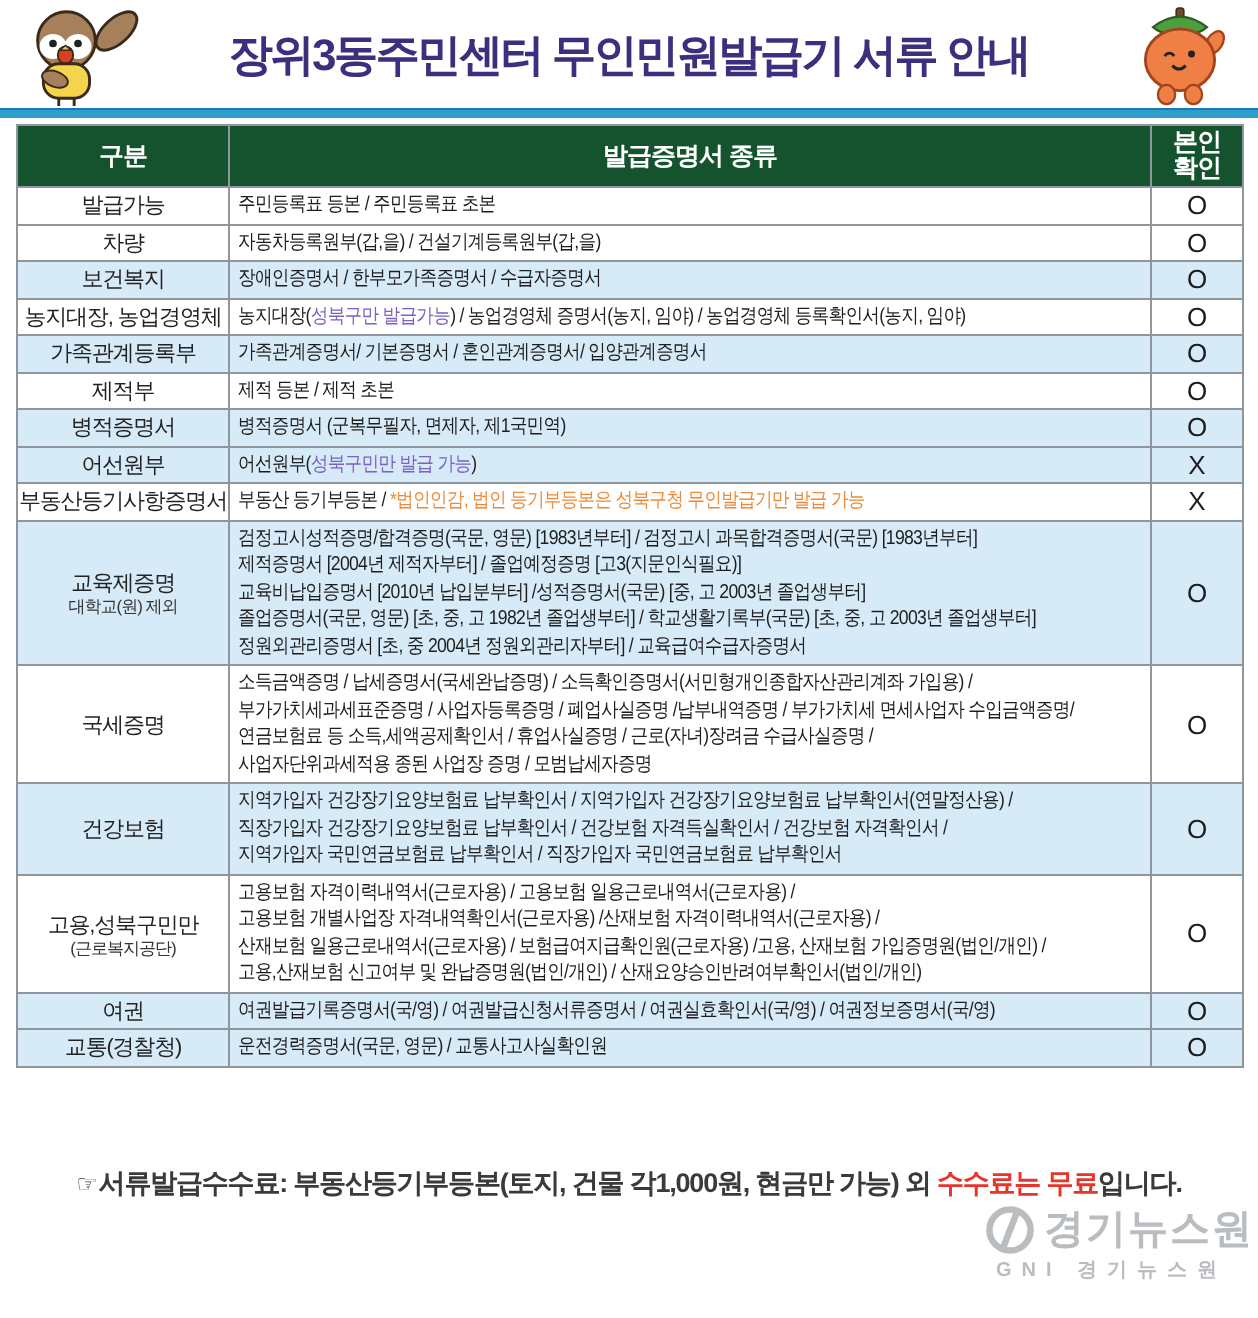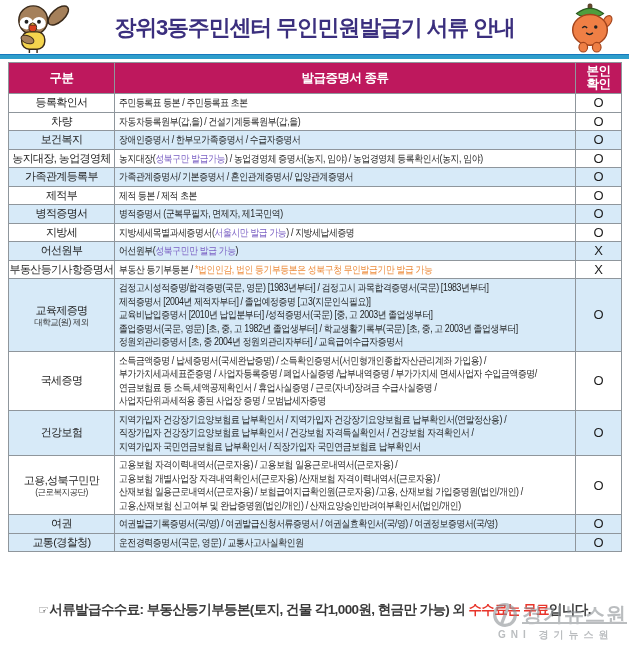--- a/index.html
+++ b/index.html
@@ -17,21 +17,21 @@
     flex:1;text-align:center;margin:0;
     font-size:22px;font-weight:bold;color:#3b2f7e;letter-spacing:-1.2px;
   }
   .divider{height:4px;background:#2e9ecb;border-top:1px solid #1878be;}
 
   
   table{border-collapse:collapse;table-layout:fixed;width:613px;margin:3px 8px 0 8px;}
   col.c-cat{width:106px;} col.c-docs{width:461px;} col.c-chk{width:46px;}
   th,td{border:1px solid #8f969c;vertical-align:middle;}
   thead th{
-    background:#be185d;color:#ffffff;font-size:12.5px;font-weight:bold;
+    background:#14532d;color:#ffffff;font-size:12.5px;font-weight:bold;
     padding:2px 0;line-height:13px;letter-spacing:-0.5px;
   }
   thead th span{display:block;}
   td.cat{
     text-align:center;font-size:11px;letter-spacing:-0.6px;
     padding:1px 0;color:#222;
   }
   td.cat .sub{font-size:8.5px;letter-spacing:-0.5px;color:#333;line-height:9px;}
   td.docs{padding:2px 4px;overflow:hidden;}
   td.docs .line{
@@ -51,21 +51,21 @@
   .footer .red{color:#e8352b;}
   .footer .pointer{font-size:12px;margin-right:1px;}
 
   
   .watermark{
     position:absolute;top:601px;right:2px;z-index:5;
     color:#8d9296;opacity:0.6;text-align:left;pointer-events:none;
   }
   .wm-row{display:flex;align-items:center;gap:4px;}
   .wm-logo{width:26px;height:26px;color:#8d9296;}
-  .wm-name{font-size:20px;font-weight:bold;letter-spacing:1px;text-decoration:underline;}
+  .wm-name{font-size:20px;font-weight:bold;letter-spacing:1px;}
   .wm-sub{font-size:10px;font-weight:bold;letter-spacing:5px;margin-left:6px;}
 </style>
 </head>
 <body>
 
 <div class="page">
 
   <header class="banner">
     <svg class="mascot" viewBox="0 0 66 52">
       <ellipse cx="53" cy="13" rx="13" ry="6.5" fill="#a5805a" stroke="#3a2a1a" stroke-width="1.5" transform="rotate(-42 53 13)"></ellipse>
@@ -111,21 +111,21 @@
         <th>발급증명서 종류</th>
         <th>
           <span>본인</span>
           <span>확인</span>
         </th>
       </tr>
     </thead>
     <tbody>
         <tr>
           <td class="cat">
-            <div>등록확인서</div>
+            <div>발급가능</div>
           </td>
           <td class="docs">
             <div class="line"><span>주민등록표 등본 / 주민등록표 초본</span></div>
           </td>
           <td class="check">O</td>
         </tr>
         <tr>
           <td class="cat">
             <div>차량</div>
           </td>
@@ -169,29 +169,20 @@
             <div class="line"><span>제적 등본 / 제적 초본</span></div>
           </td>
           <td class="check">O</td>
         </tr>
         <tr class="shaded">
           <td class="cat">
             <div>병적증명서</div>
           </td>
           <td class="docs">
             <div class="line"><span>병적증명서 (군복무필자, 면제자, 제1국민역)</span></div>
-          </td>
-          <td class="check">O</td>
-        </tr>
-        <tr>
-          <td class="cat">
-            <div>지방세</div>
-          </td>
-          <td class="docs">
-            <div class="line"><span>지방세세목별과세증명서(</span><span class="purple">서울시만 발급 가능</span><span>) / 지방세납세증명</span></div>
           </td>
           <td class="check">O</td>
         </tr>
         <tr class="shaded">
           <td class="cat">
             <div>어선원부</div>
           </td>
           <td class="docs">
             <div class="line"><span>어선원부(</span><span class="purple">성북구민만 발급 가능</span><span>)</span></div>
           </td>

